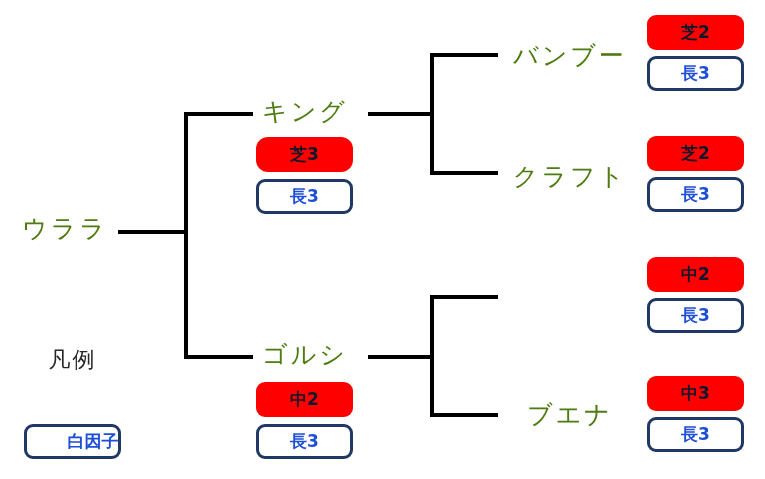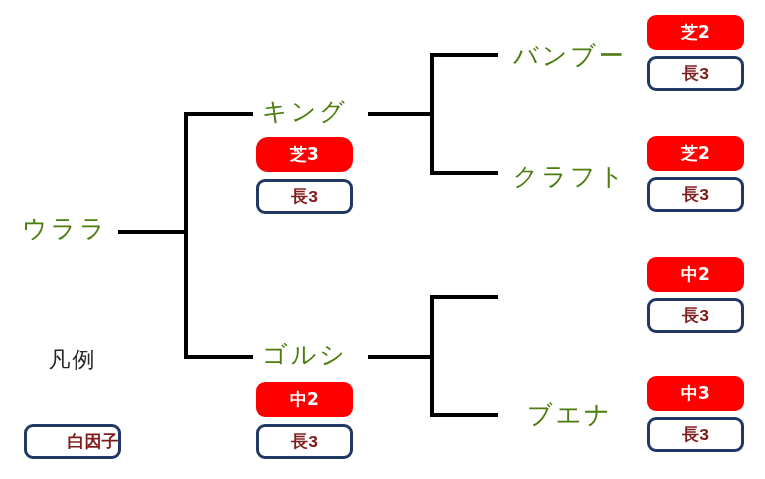--- a/index.html
+++ b/index.html
@@ -37,27 +37,26 @@
     display: flex;
     align-items: center;
     justify-content: center;
     font-size: 17px;
     font-weight: bold;
     box-sizing: border-box;
     white-space: nowrap;
   }
   .badge.red {
     background: #FF0000;
-    color: #ffffff;
+    color: #0f172a;
   }
   .badge.white {
     background: #FFFFFF;
     border: 3px solid #1F3864;
-    color: #7f1d1d;
-    font-family: Liberation Mono, monospace;
+    color: #1d4ed8;
   }
   .legend-title {
     position: absolute;
     font-size: 22px;
     color: #262626;
     text-align: center;
     letter-spacing: 2px;
     line-height: 26px;
   }
 </style>

